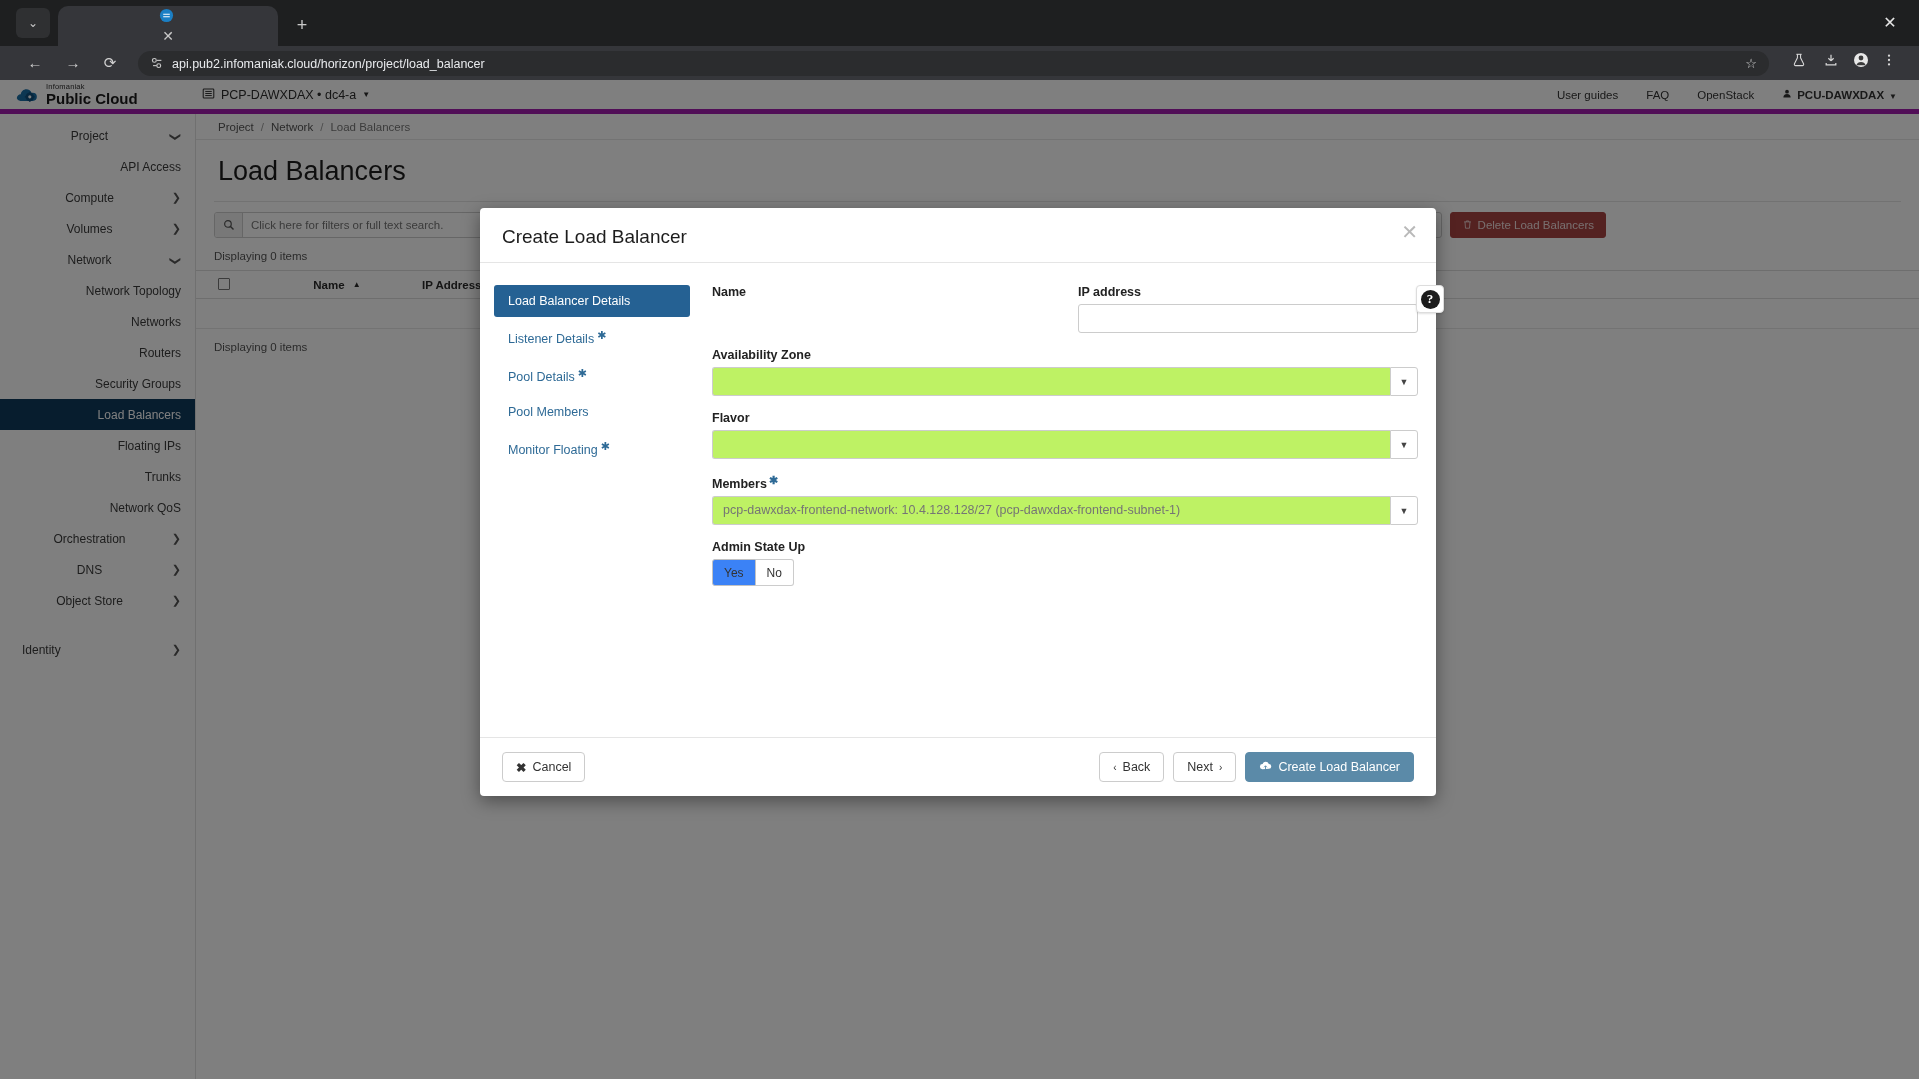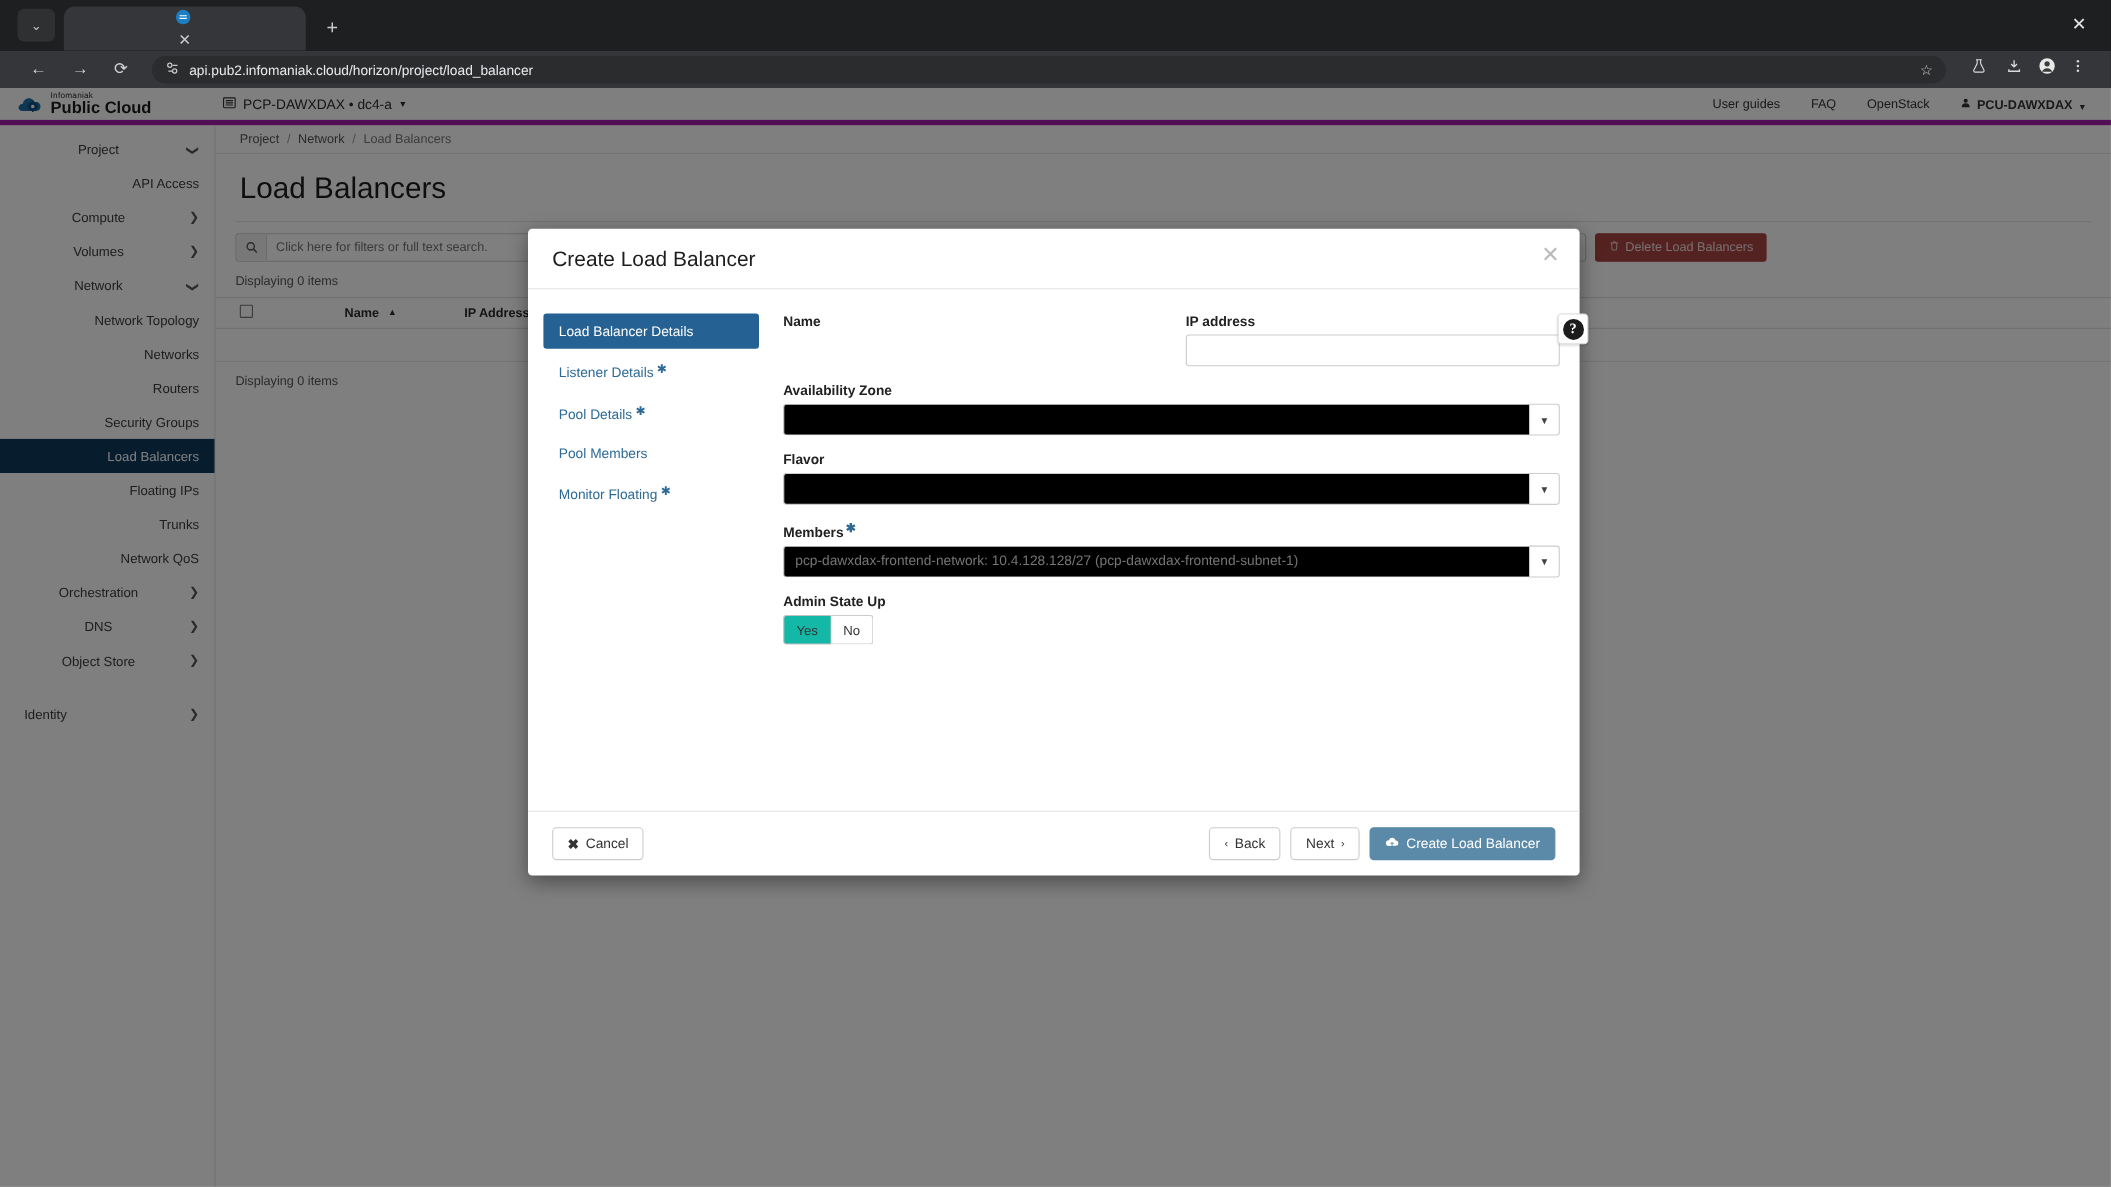--- a/index.html
+++ b/index.html
@@ -238,35 +238,35 @@
     background: #fff; font-family: "Liberation Sans", sans-serif;
   }
   .finput::placeholder { color: #9a9a9a; }
   .row2 { display: flex; gap: 26px; margin-bottom: 15px; }
   .col { flex: 1 1 0; }
   .fgroup { margin-bottom: 15px; }
   .selwrap { display: flex; width: 100%; }
   .selbox {
     flex: 1 1 auto; height: 29px; border: 1px solid #ccc;
     border-right: 0; border-radius: 3px 0 0 3px;
-    font-size: 12.5px; color: #757575; padding: 6px 10px; background: #000000;
+    font-size: 12.5px; color: #757575; padding: 6px 10px; background: #bef264;
     overflow: hidden; white-space: nowrap;
   }
   .selcaret {
     width: 28px; height: 29px; border: 1px solid #ccc; border-radius: 0 3px 3px 0;
     background: #fff; display: flex; align-items: center; justify-content: center;
     color: #444; font-size: 9px;
   }
   .btngroup { display: flex; }
   .tgl {
     height: 27px; min-width: 36px; border: 1px solid #ccc; background: #fff;
     font-size: 12px; color: #333; display: flex; align-items: center;
     justify-content: center; padding: 0 11px;
   }
-  .tgl.on { background: #14b8a6; border-color: #c2c2c2; }
+  .tgl.on { background: #3b82f6; border-color: #c2c2c2; }
   .tgl:first-child { border-radius: 3px 0 0 3px; }
   .tgl:last-child { border-radius: 0 3px 3px 0; border-left: 0; }
   .modal-foot {
     border-top: 1px solid #e5e5e5; padding: 14px 22px;
     display: flex; align-items: center;
   }
   .mbtn {
     height: 30px; border: 1px solid #ccc; background: #fff; border-radius: 4px;
     font-size: 12.5px; color: #333; padding: 0 13px;
     display: flex; align-items: center; gap: 6px; white-space: nowrap;

